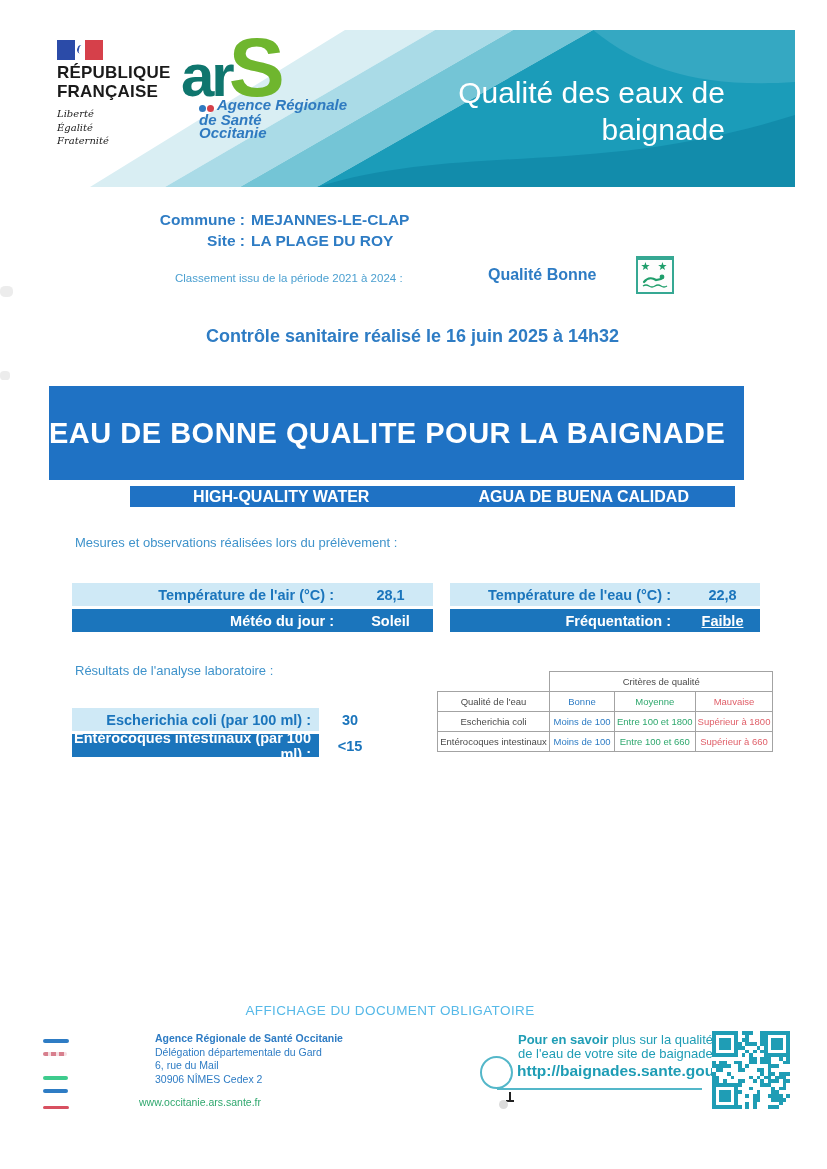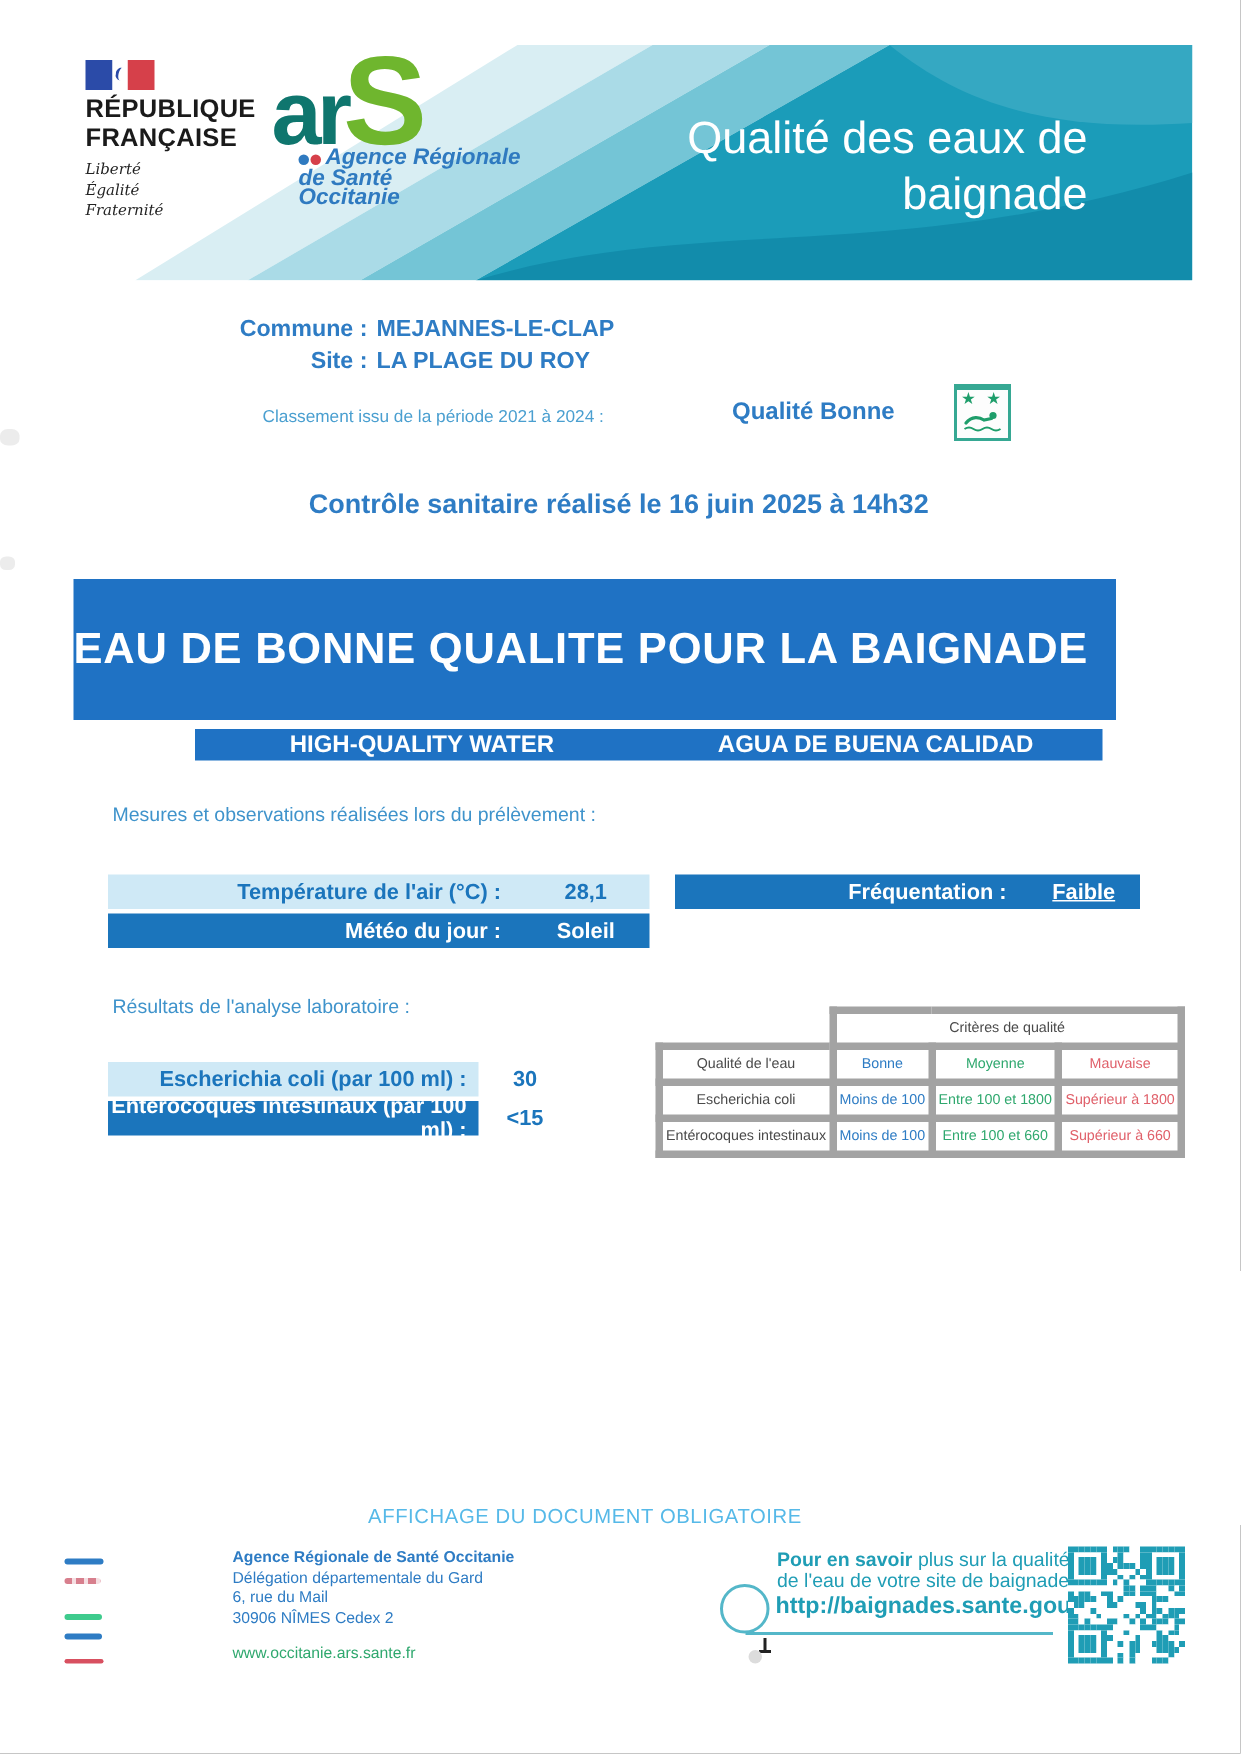--- a/index.html
+++ b/index.html
@@ -65,34 +65,34 @@
   
   .rrow{position:absolute;left:72px;display:flex;height:23px;align-items:center;font-size:14.5px;font-weight:bold;}
   .rrow .bar{width:247px;text-align:right;padding-right:8px;box-sizing:border-box;height:100%;
              display:flex;align-items:center;justify-content:flex-end;}
   .rrow.light .bar{background:#cfe9f6;color:#1b75bc;}
   .rrow.dark .bar{background:#1b75bc;color:#fff;}
   .rrow .val{width:62px;text-align:center;color:#1b75bc;}
 
   
   table.criteria{position:absolute;left:437px;top:671px;border-collapse:collapse;table-layout:fixed;}
-  table.criteria td{border:5px solid #a3a3a3;font-size:9.5px;text-align:center;padding:4px 2px;
+  table.criteria td{border:1px solid #a3a3a3;font-size:9.5px;text-align:center;padding:4px 2px;
                     color:#4a4a4a;background:#fff;overflow:hidden;white-space:nowrap;}
   table.criteria td.nob{border:none;background:transparent;}
   table.criteria td.lb{color:#2e7cc4;}
   table.criteria td.lg{color:#2fa86e;}
   table.criteria td.lr{color:#e0606a;}
 
   
   .notice{position:absolute;left:0;top:1003px;width:780px;text-align:center;
           font-size:13.5px;color:#56b9e8;letter-spacing:.4px;}
   .fbar{position:absolute;left:43px;border-radius:2px;}
   .agency{position:absolute;left:155px;top:1032px;font-size:10.5px;line-height:13.5px;color:#2e7cc4;}
   .agency .b1{font-weight:bold;}
-  .website{position:absolute;left:155px;top:1096px;font-size:10.5px;color:#2fa86e;}
+  .website{position:absolute;left:139px;top:1096px;font-size:10.5px;color:#2fa86e;}
   .info-line{position:absolute;left:518px;font-size:13px;color:#1f9db5;line-height:15px;}
   .info-url{position:absolute;left:517px;top:1062px;font-size:15.5px;font-weight:bold;color:#1f9db5;}
   .info-rule{position:absolute;left:497px;top:1088px;width:205px;height:2px;background:#54b7c9;}
   .magnifier{position:absolute;left:480px;top:1056px;width:33px;height:33px;border:2px solid #54b7c9;
              border-radius:50%;box-sizing:border-box;background:rgba(255,255,255,.0);}
   .cursor-mark{position:absolute;left:509px;top:1092px;width:2px;height:9px;background:#222;}
   .cursor-base{position:absolute;left:506px;top:1100px;width:8px;height:2px;background:#222;}
   .grey-dot{position:absolute;left:499px;top:1100px;width:9px;height:9px;border-radius:50%;background:#dcdcdc;}
 
   .qr{position:absolute;left:712px;top:1031px;width:78px;height:78px;display:grid;
@@ -183,20 +183,24 @@
       <div class="lbl">Température de l'air (°C) :</div>
       <div class="val" style="width:85px;">28,1</div>
     </div>
     <div class="mrow dark">
       <div class="lbl">Météo du jour :</div>
       <div class="val" style="width:85px;">Soleil</div>
     </div>
   </div>
 
   <div class="mtable" style="left:450px;width:310px;">
+    <div class="mrow light">
+      <div class="lbl">Température de l'eau (°C) :</div>
+      <div class="val" style="width:75px;">22,8</div>
+    </div>
     <div class="mrow dark">
       <div class="lbl">Fréquentation :</div>
       <div class="val" style="width:75px;text-decoration:underline;">Faible</div>
     </div>
   </div>
 
   <div class="sec-title" style="left:75px;top:663px;">Résultats de l'analyse laboratoire :</div>
 
   <div class="rrow light" style="top:708px;">
     <div class="bar">Escherichia coli (par 100 ml) :</div>

